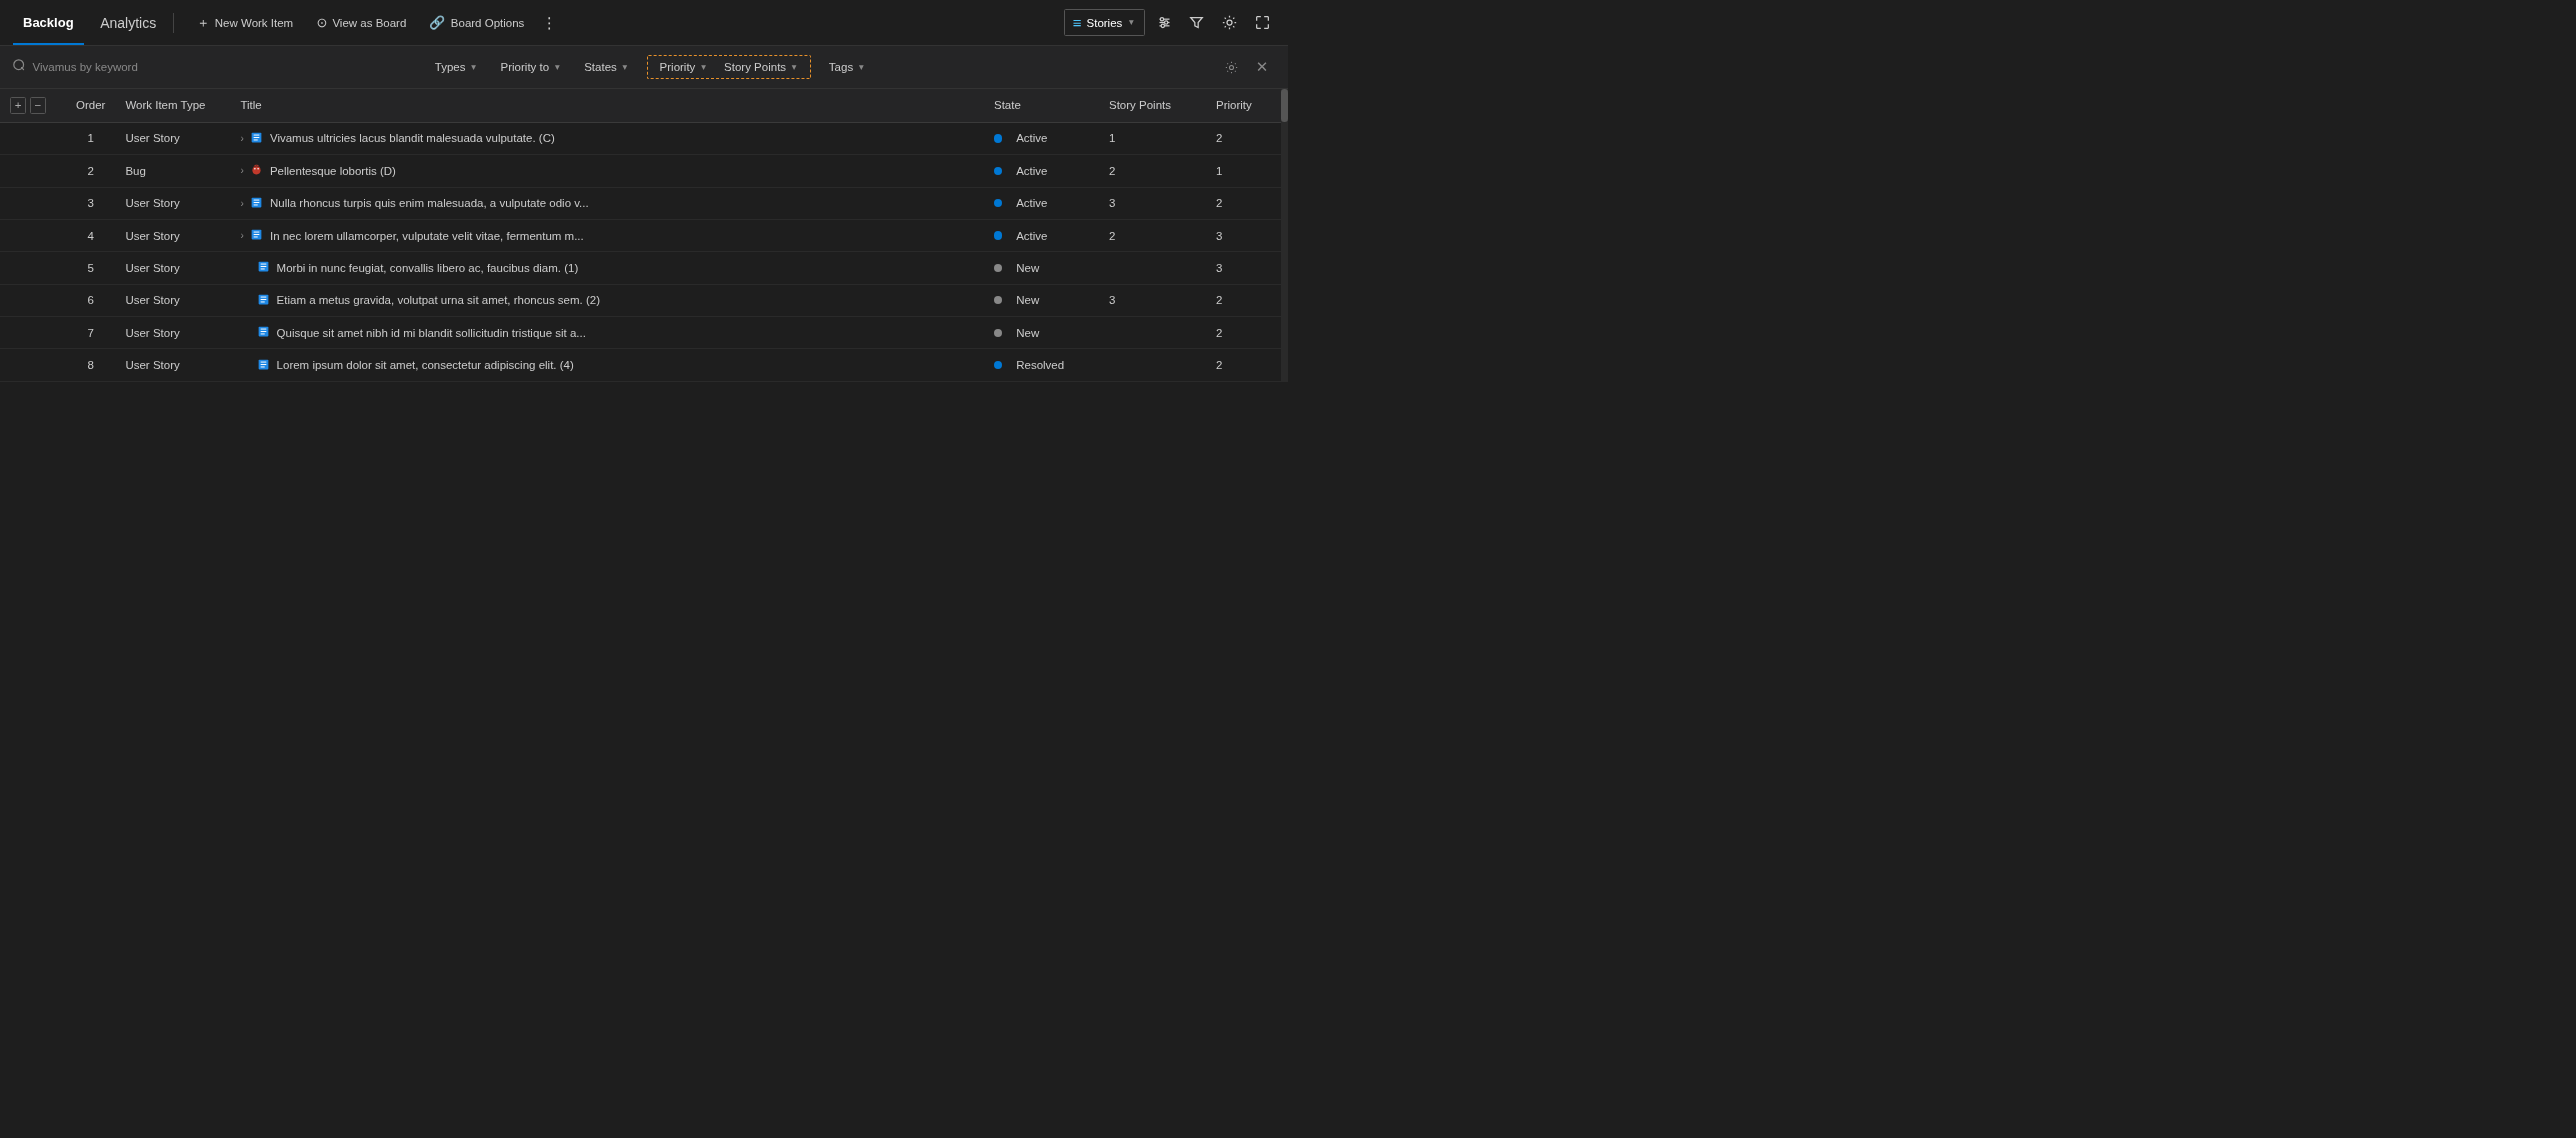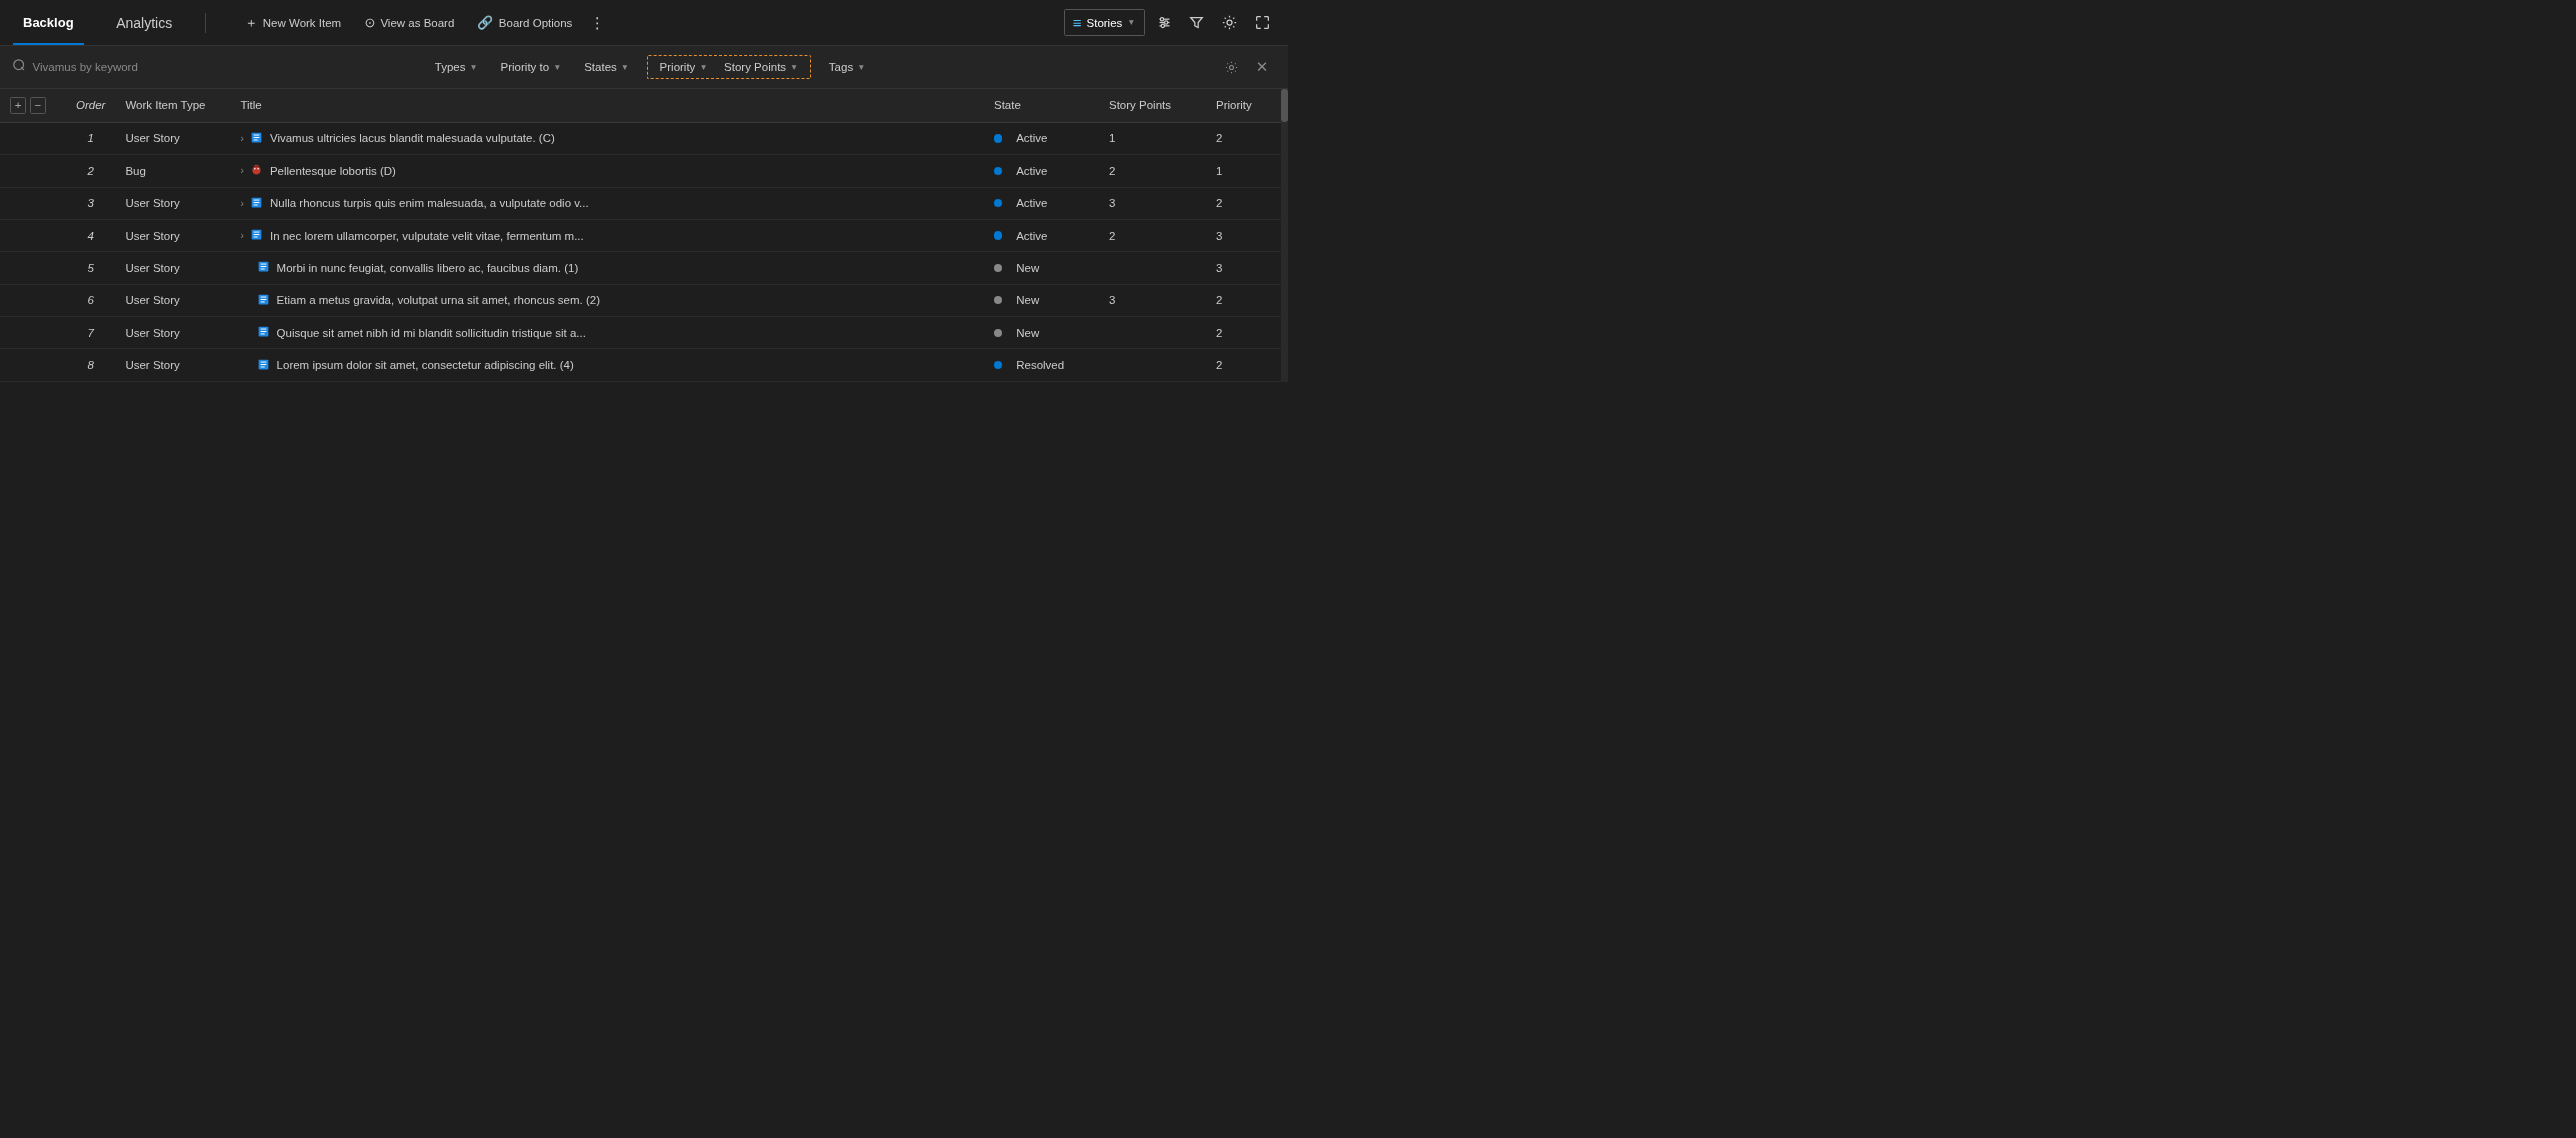--- a/index.html
+++ b/index.html
@@ -14,21 +14,21 @@
     }
 
     
     .top-bar {
       display: flex;
       align-items: center;
       padding: 0 13px;
       height: 46px;
       background-color: #1e1e1e;
       border-bottom: 0.8px solid #333;
-      gap: 16px;
+      gap: 0;
     }
     .nav-tab {
       display: flex;
       align-items: center;
       height: 100%;
       padding: 0 10px;
       cursor: pointer;
       font-size: 13px;
       font-weight: 600;
       color: #ffffff;
@@ -219,21 +219,21 @@
       color: #aaa;
     }
     .backlog-table tbody tr {
       border-bottom: 0.8px solid #2a2a2a;
     }
     .backlog-table td {
       padding: 8.2px 10px;
       font-size: 11.5px;
       color: #cccccc;
     }
-    .td-order { width: 49px; text-align: center; font-style: italic; }
+    .td-order { width: 49px; text-align: center; }
     .td-type { width: 115px; }
     .td-title { min-width: 329px; }
     .td-state { width: 115px; }
     .td-points { width: 107px; text-align: left; }
     .td-priority { width: 82px; text-align: left; }
 
     .title-cell {
       display: flex;
       align-items: center;
       gap: 6.6px;

